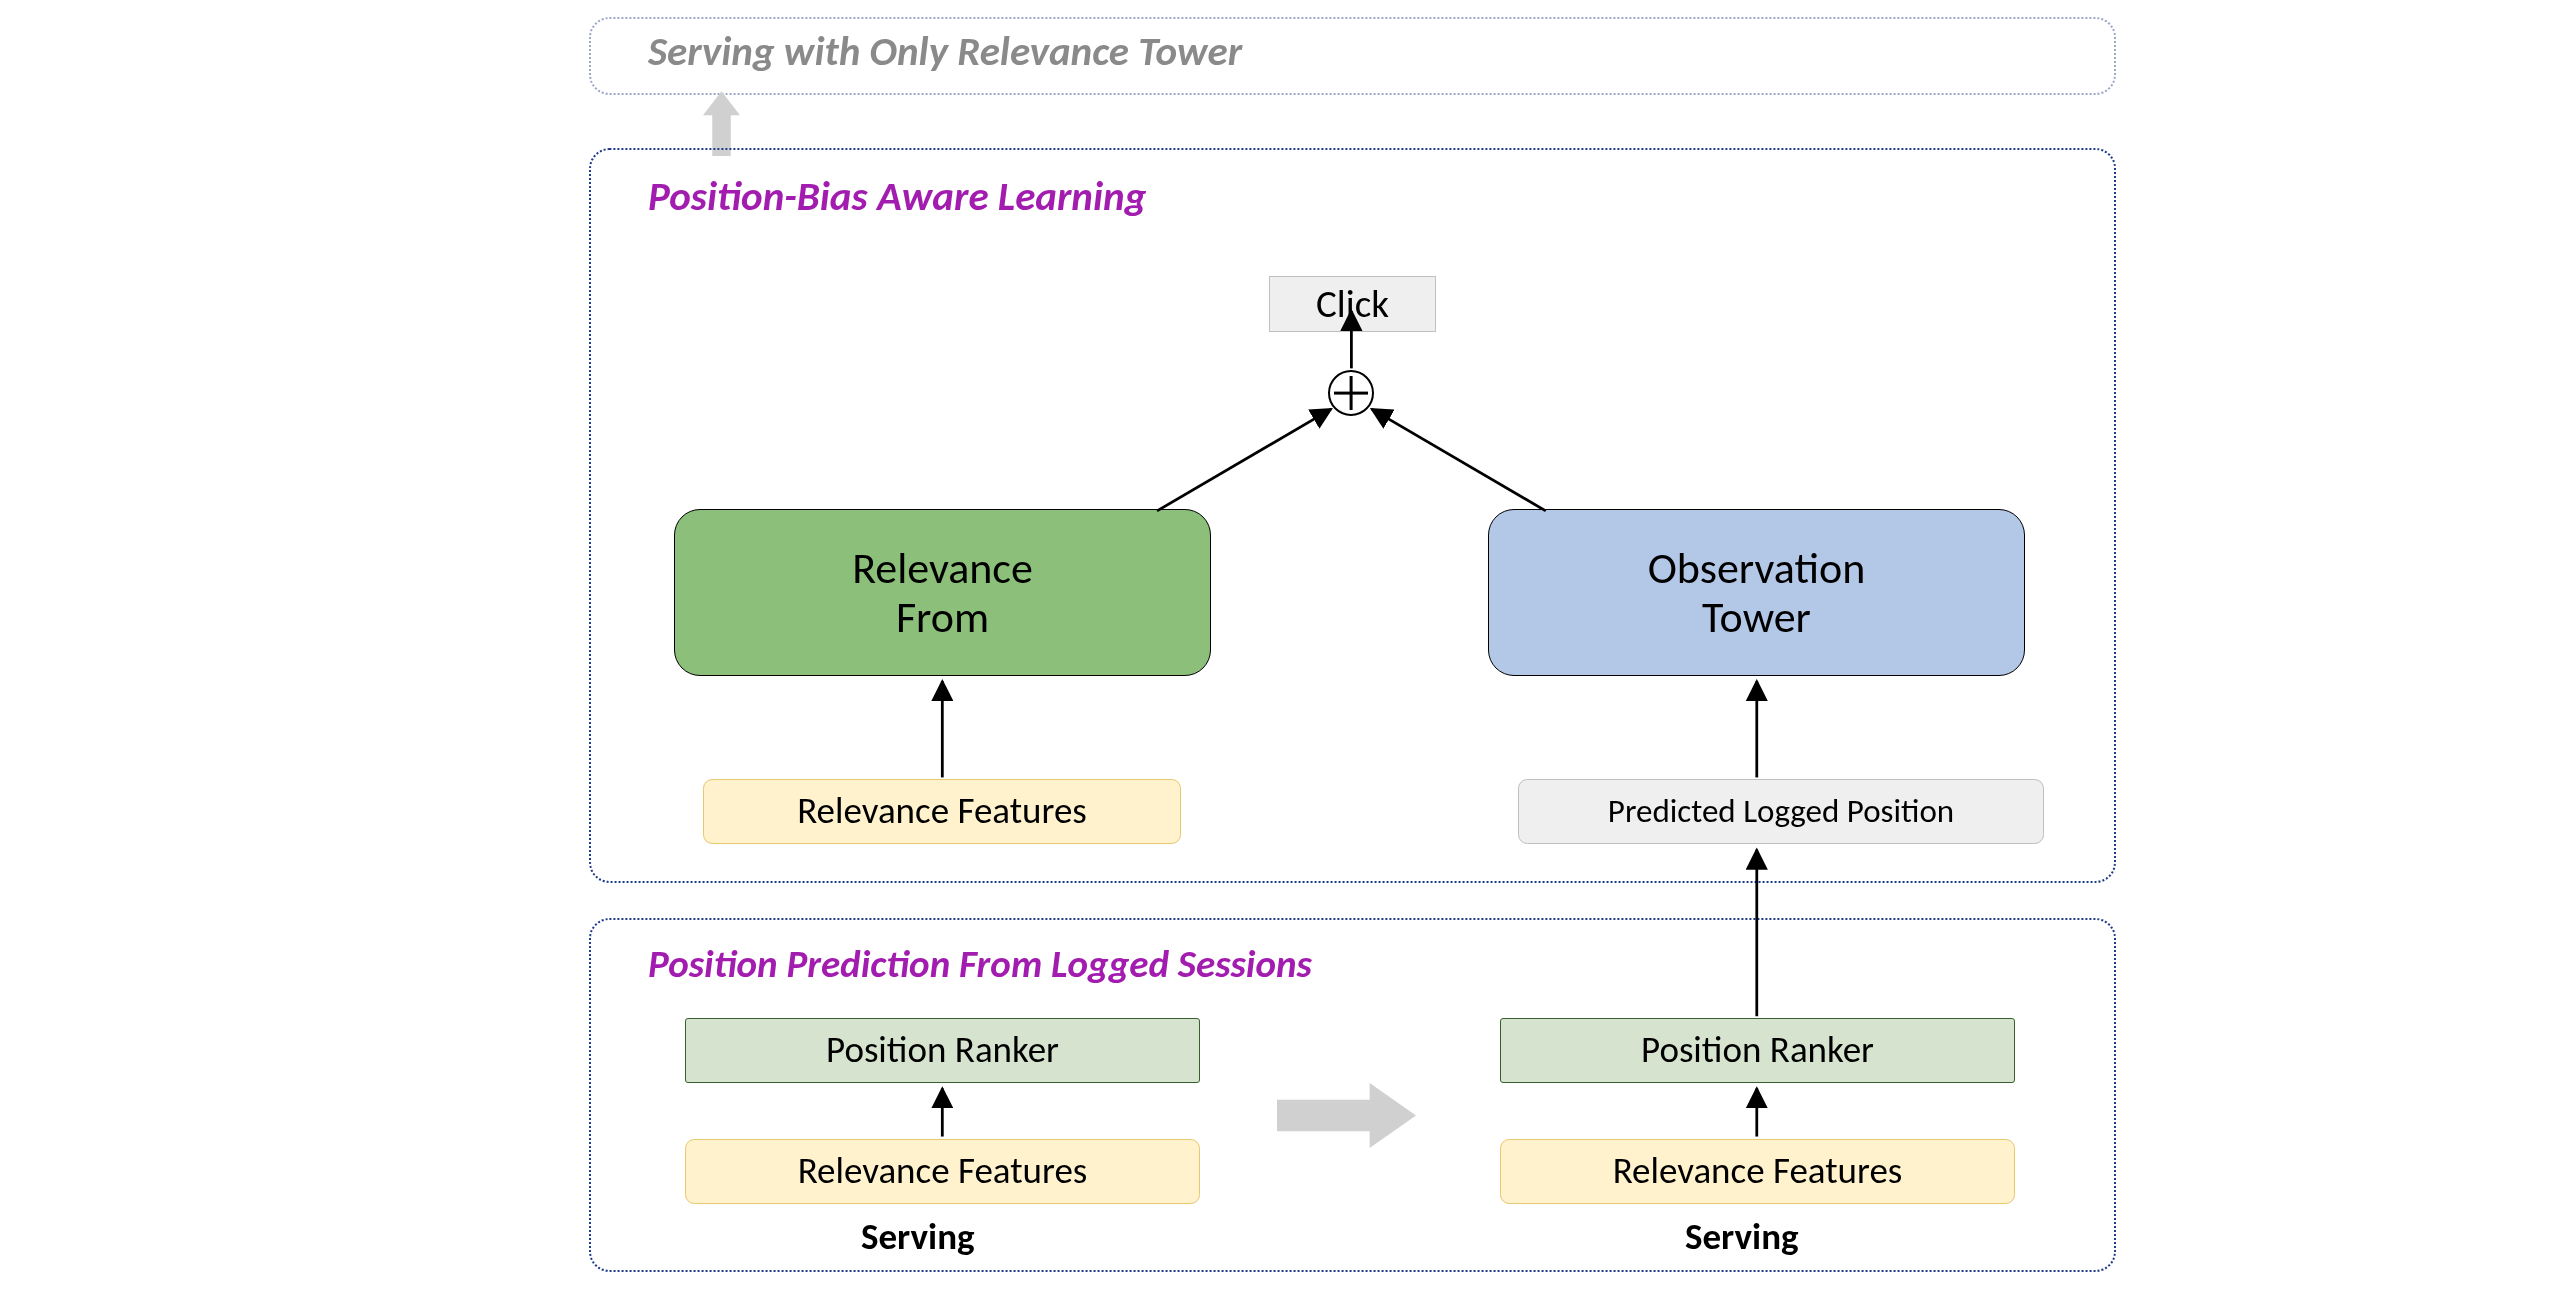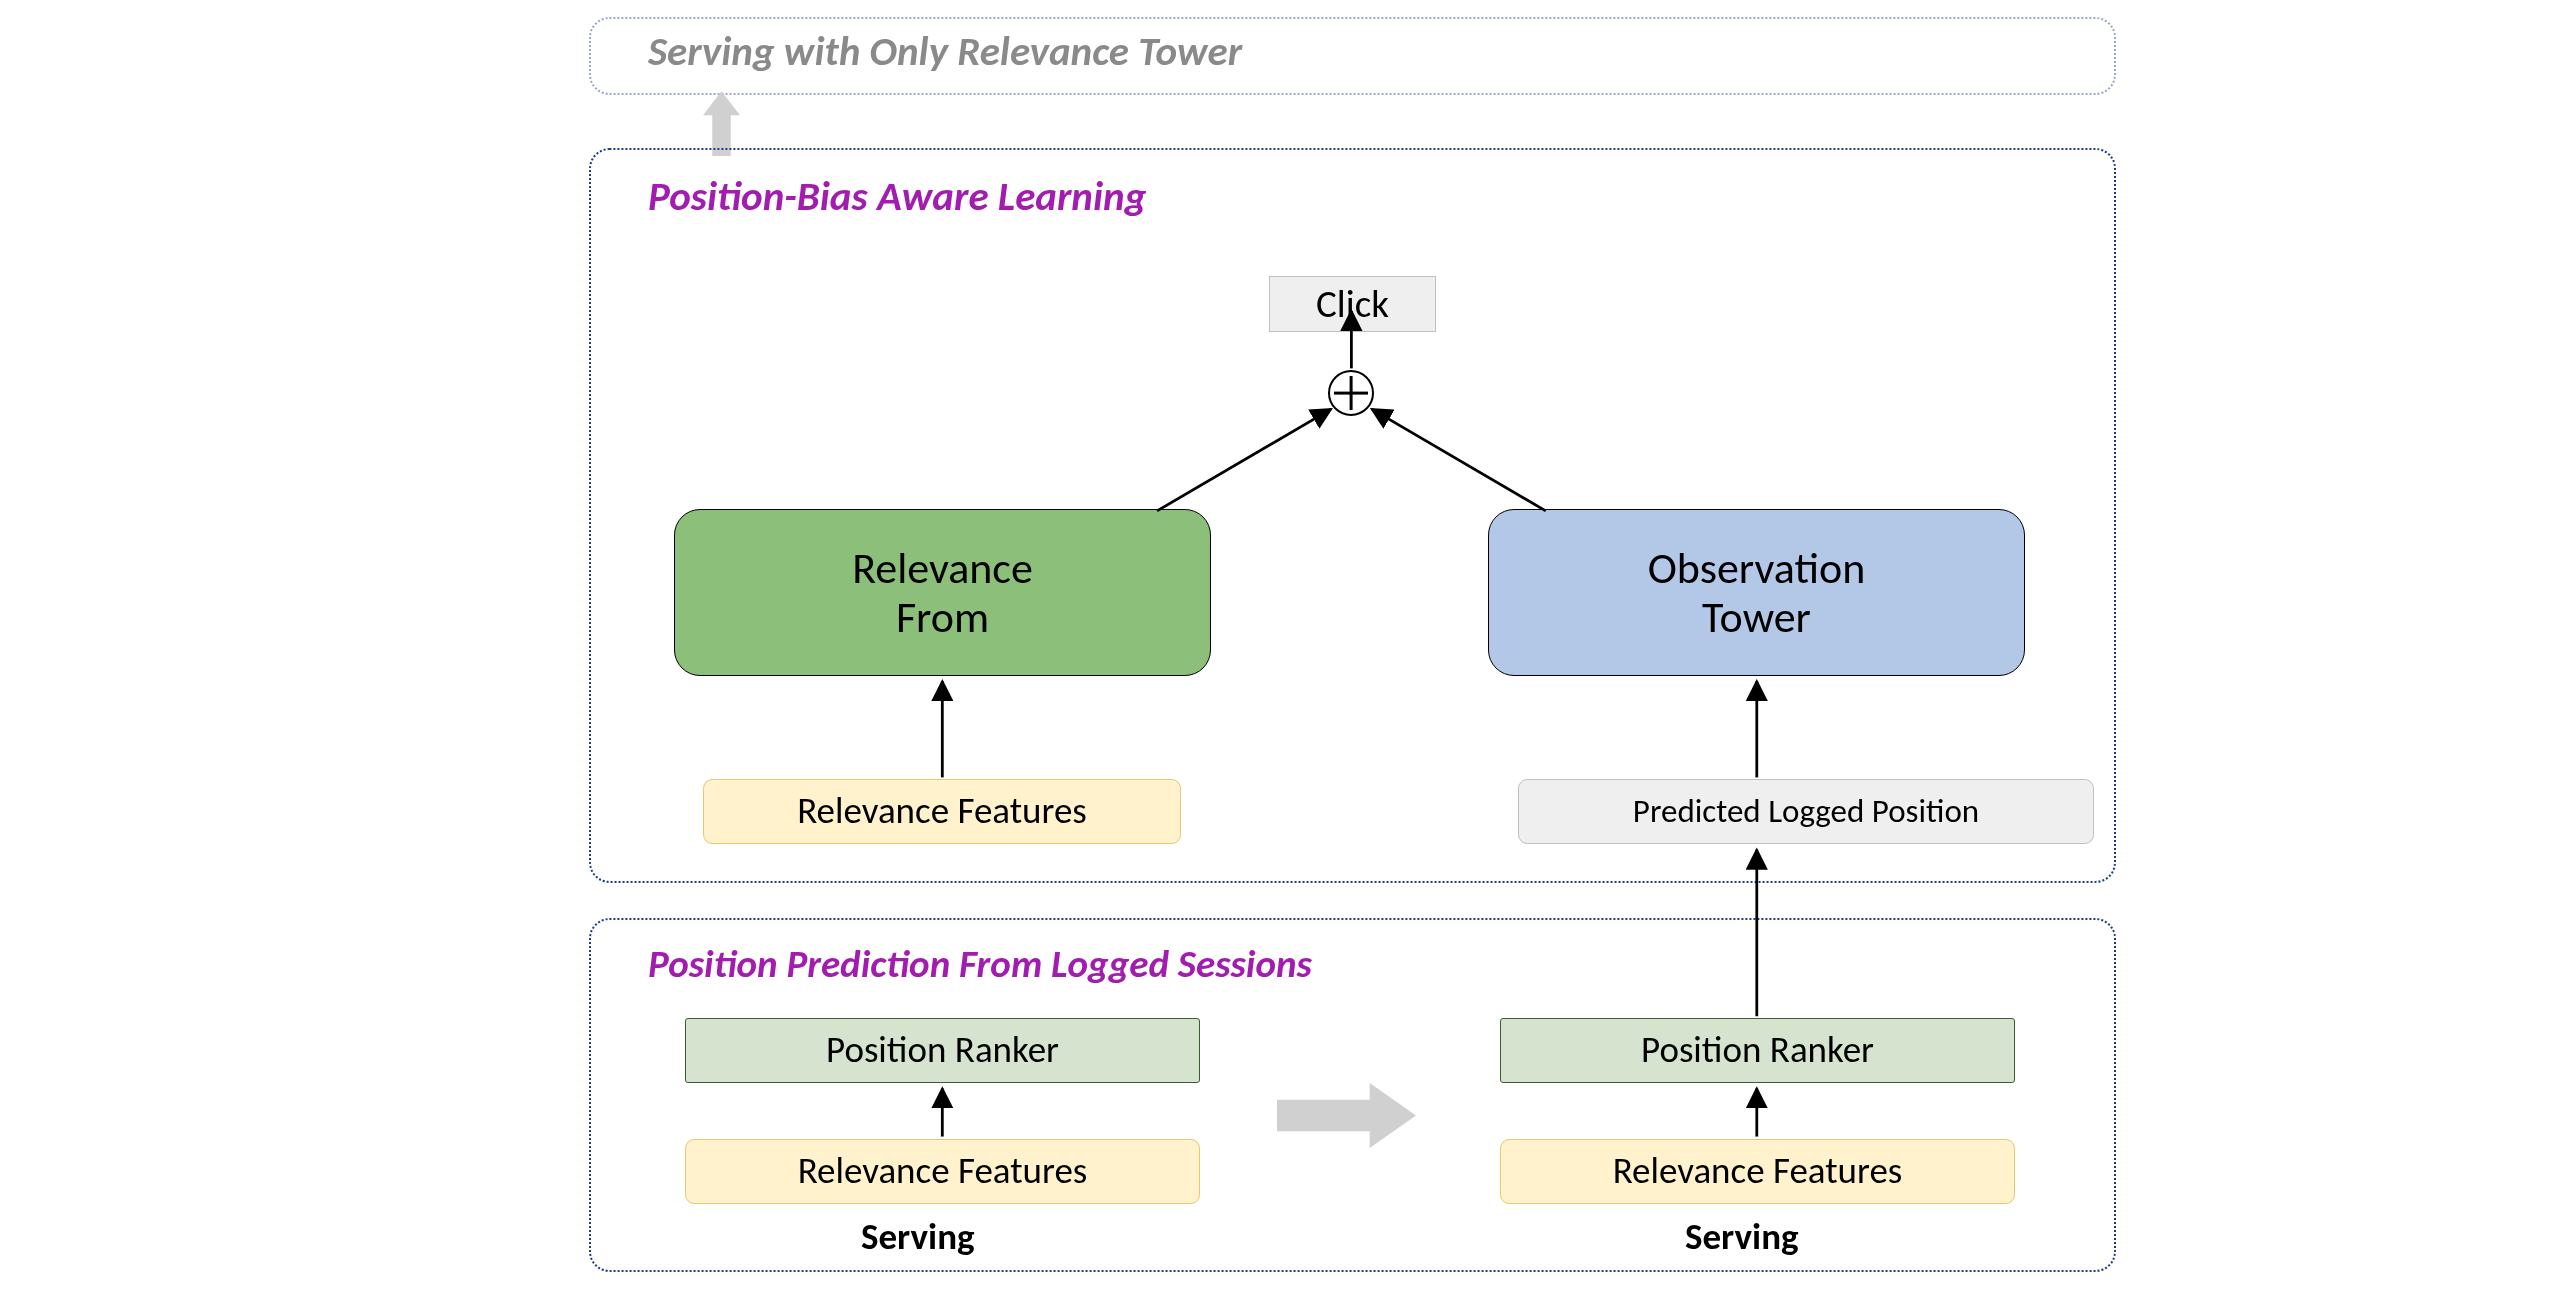--- a/index.html
+++ b/index.html
@@ -45,21 +45,21 @@
   <div class="oplus" style="left:1328px; top:370px;"></div>
 
   <div class="box tower green-tower" style="left:674px; top:509px; width:537px; height:167px; white-space:pre-line;">Relevance
 From</div>
 
   <div class="box tower blue-tower" style="left:1488px; top:509px; width:537px; height:167px; white-space:pre-line;">Observation
 Tower</div>
 
   <div class="box feature-yellow" style="left:703px; top:779px; width:478px; height:65px;">Relevance Features</div>
 
-  <div class="box grey-box" style="left:1518px; top:779px; width:576px; height:65px;">Predicted Logged Position</div>
+  <div class="box grey-box" style="left:1518px; top:779px; width:526px; height:65px;">Predicted Logged Position</div>
 
   <div class="dashed-box" style="left:589px; top:918px; width:1523px; height:350px;"></div>
   <div class="title" style="left:648px; top:940px; font-size:39px;">Position Prediction From Logged Sessions</div>
 
   <div class="box green-small" style="left:685px; top:1018px; width:515px; height:65px;">Position Ranker</div>
   <div class="box feature-yellow" style="left:685px; top:1139px; width:515px; height:65px;">Relevance Features</div>
   <div class="bold-label" style="left:861px; top:1214px;">Serving</div>
 
   <div class="big-arrow" style="left:1277px; top:1083px;">
     <svg width="139" height="65" viewBox="0 0 150 70">

